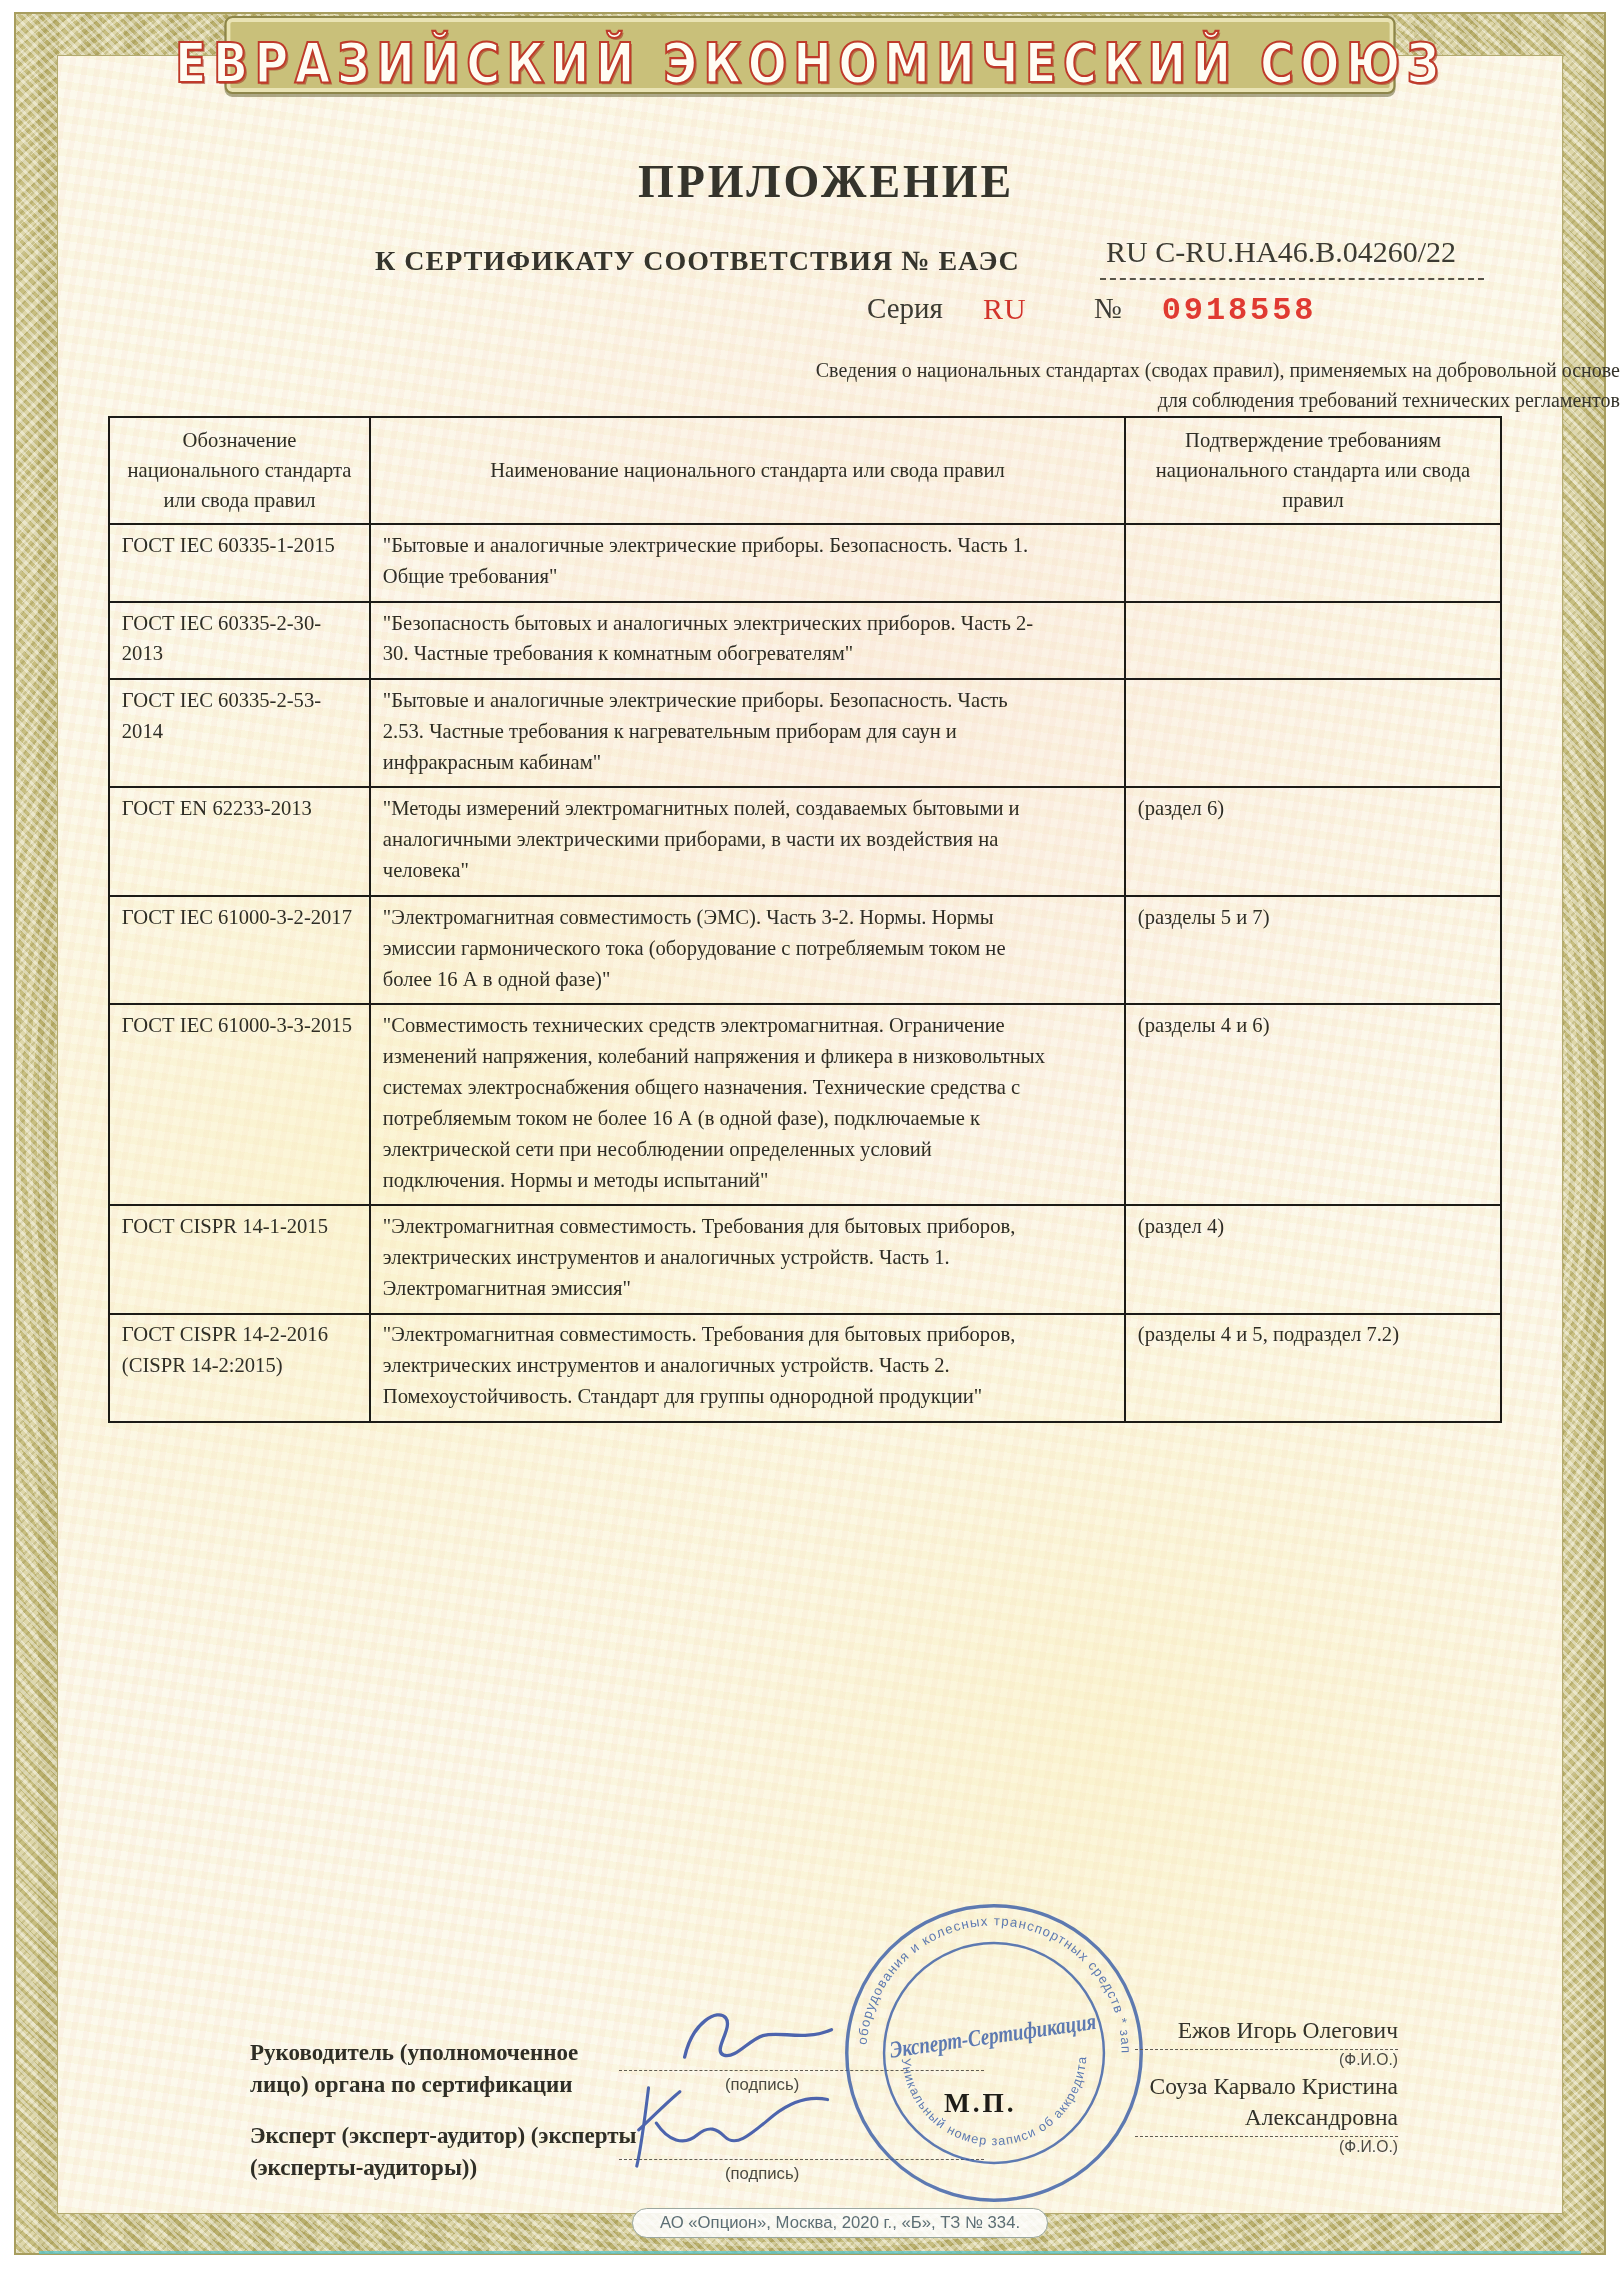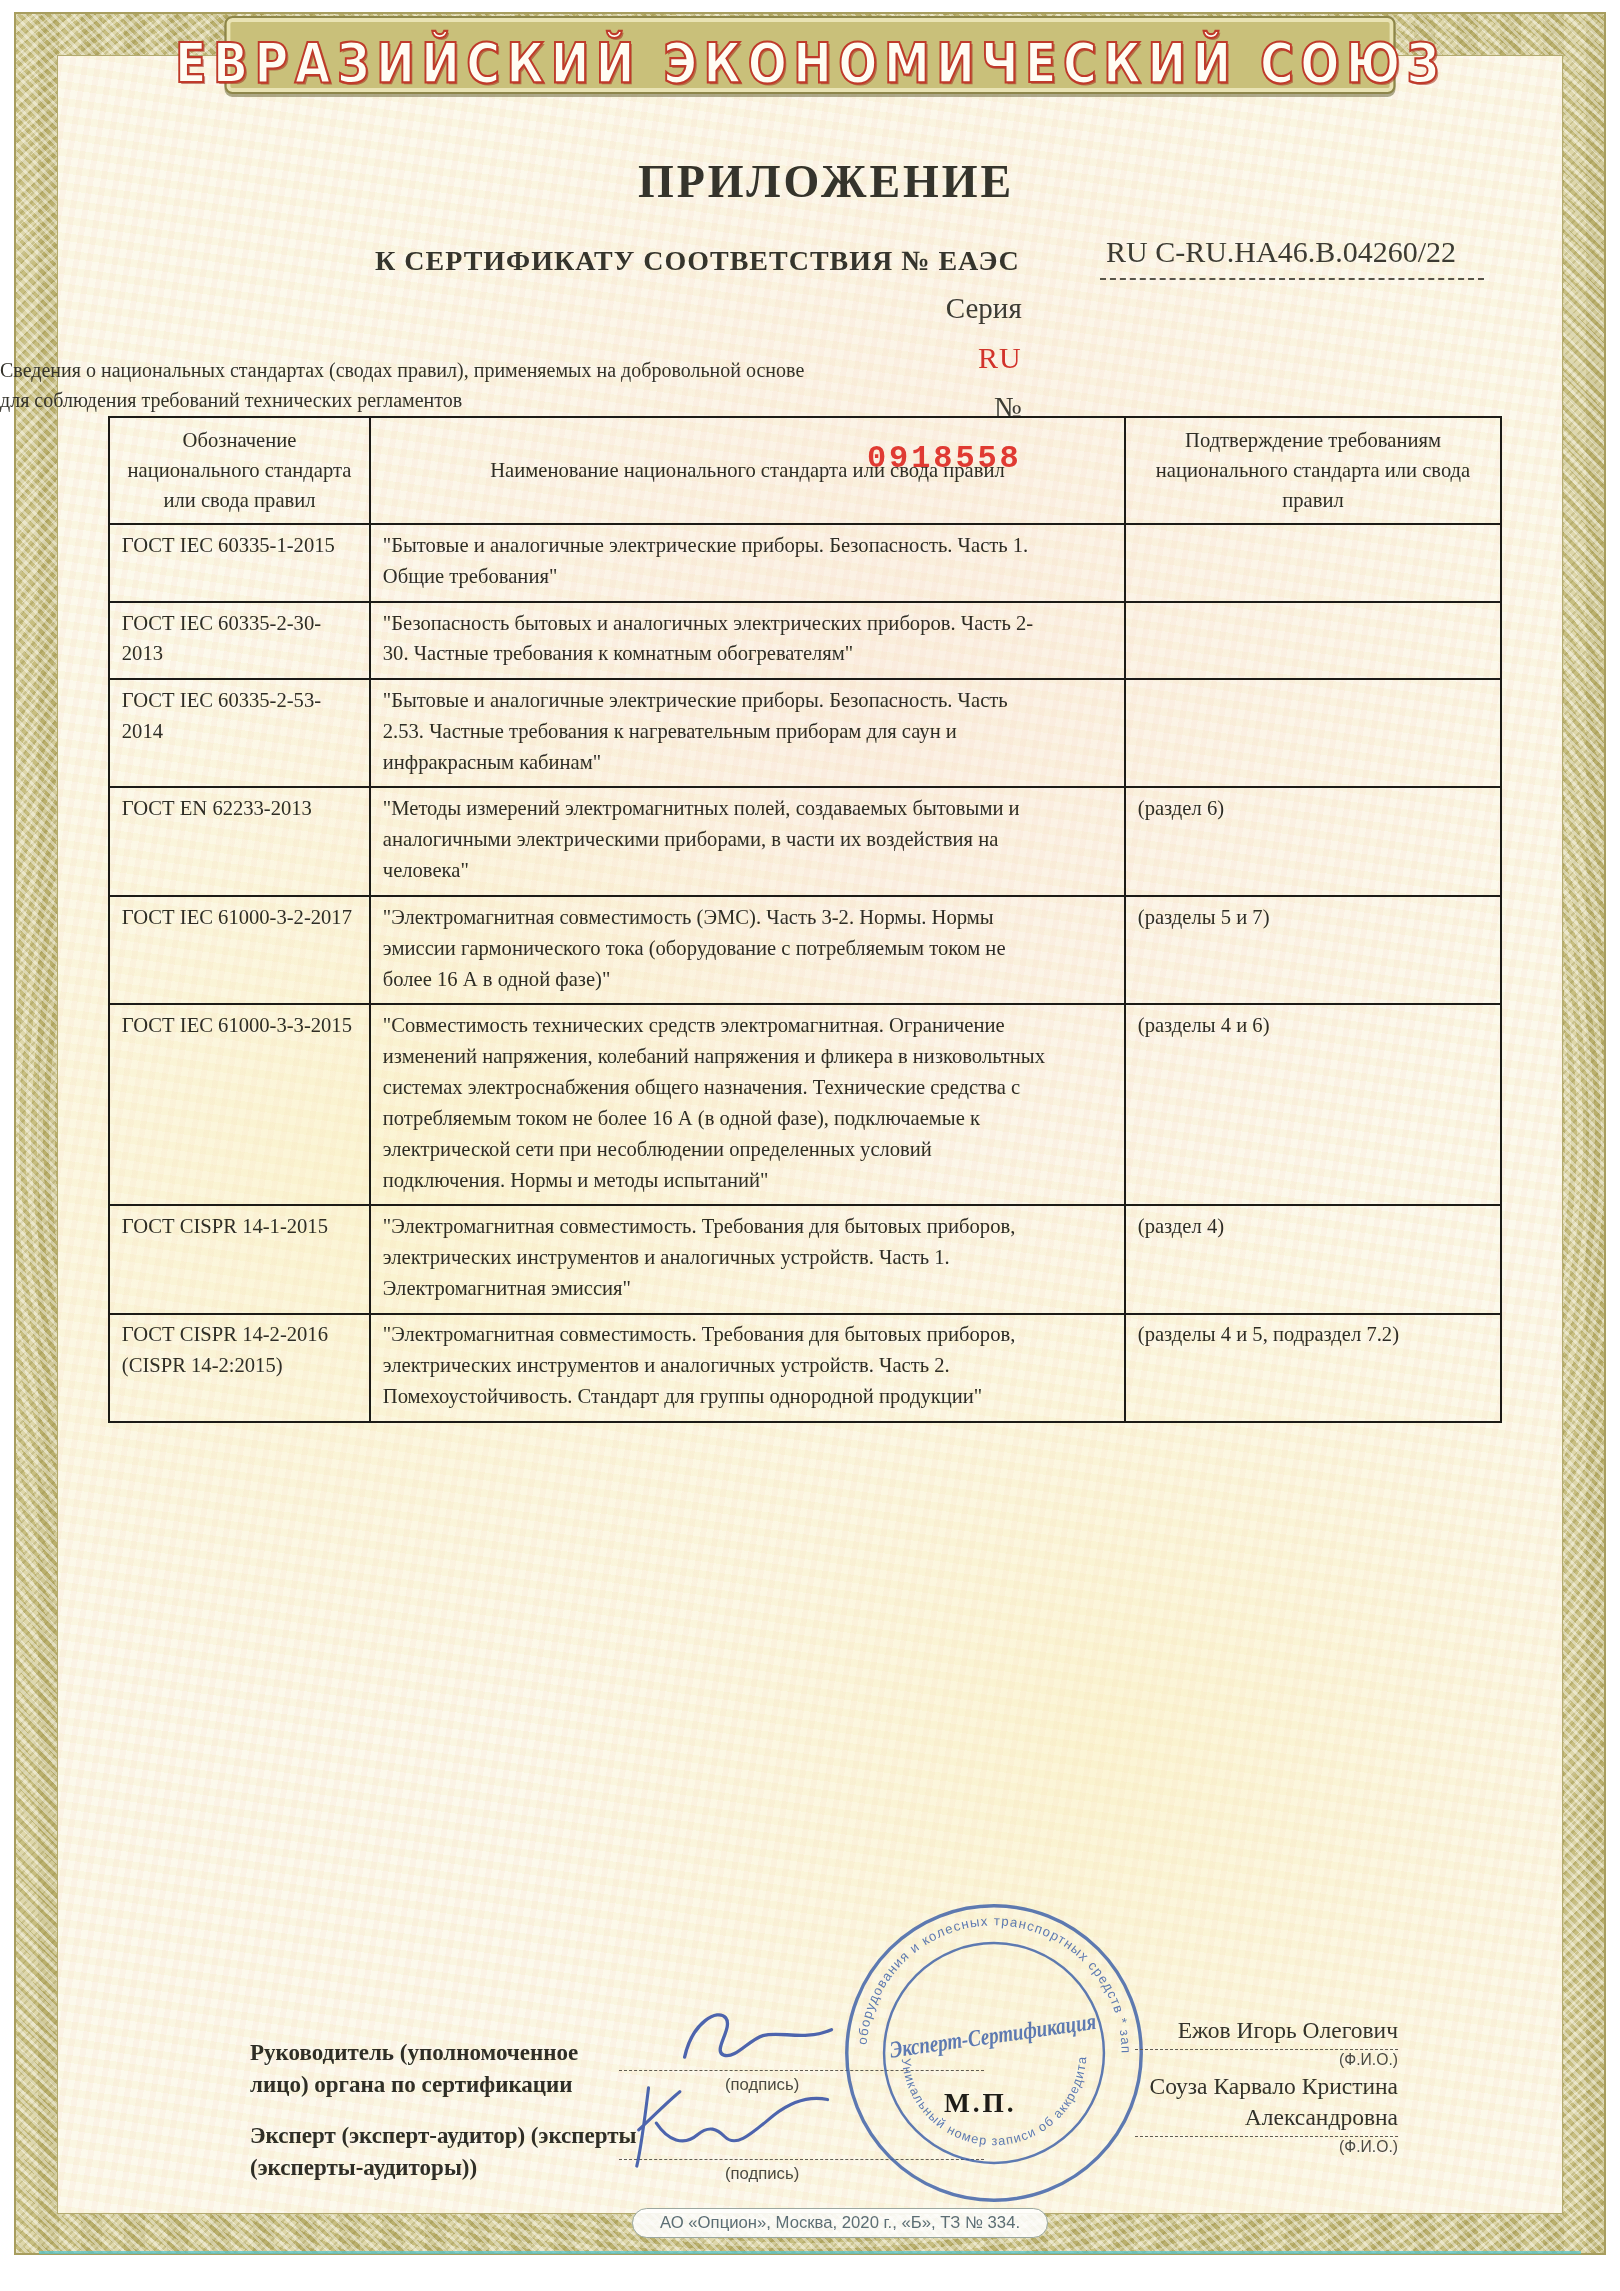--- a/index.html
+++ b/index.html
@@ -54,27 +54,27 @@
   .cert-line-label {
     position:absolute; left:375px; top:245px;
     font-size:28px; font-weight:bold; letter-spacing:1px; color:#35342c; white-space:nowrap;
   }
   .cert-number {
     position:absolute; left:1106px; top:235px;
     font-size:30px; color:#3c3b33; white-space:nowrap;
   }
   .cert-underline { position:absolute; left:1100px; top:278px; width:384px; border-top:2px dashed #57544a; }
 
-  .series-row { position:absolute; left:867px; top:292px; display:flex; align-items:flex-end; gap:16px;flex-direction:column; }
+  .series-row { position:absolute; left:867px; top:292px; display:flex; align-items:flex-start; gap:40px; }
   .series-label { font-size:29px; color:#3c3b33; }
   .series-value { font-size:30px; font-weight:normal; color:#d2332b; letter-spacing:1px; }
   .number-sign { font-size:29px; color:#3c3b33; margin-left:27.4px; }
   .blank-number { font-family:Liberation Mono, monospace; font-size:32px; font-weight:bold; color:#e03a32; letter-spacing:2.9px; }
 
-  .intro { position:absolute; left:0; top:355px; width:100%; text-align:left;
+  .intro { position:absolute; left:0; top:355px; width:100%; text-align:right;
     font-size:20px; color:#33322a; line-height:1.5; }
 
   
   table.std { position:absolute; left:108px; top:416px; width:1392px;
     border-collapse:collapse; border:2.9px solid #1c1b17; table-layout:fixed; }
   table.std col.c1 { width:261px; } table.std col.c2 { width:755px; } table.std col.c3 { width:376px; }
   table.std th, table.std td { border:2px solid #1c1b17; font-weight:normal; color:#2e2d25; }
   table.std th { font-size:20.6px; line-height:1.45; text-align:center; padding:7.8px 11.8px; vertical-align:middle; }
   table.std td { font-size:20.6px; line-height:1.5; text-align:left; padding:4.9px 11.8px 8.8px 11.8px; vertical-align:top; }
   table.std td.name-cell { padding-right:71px; }

